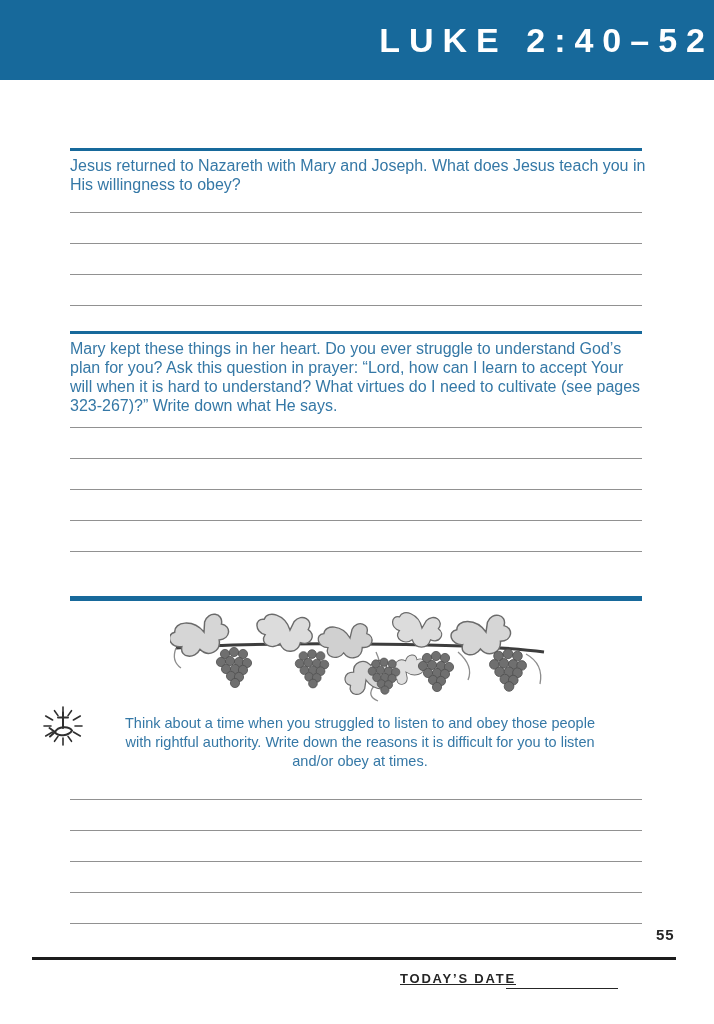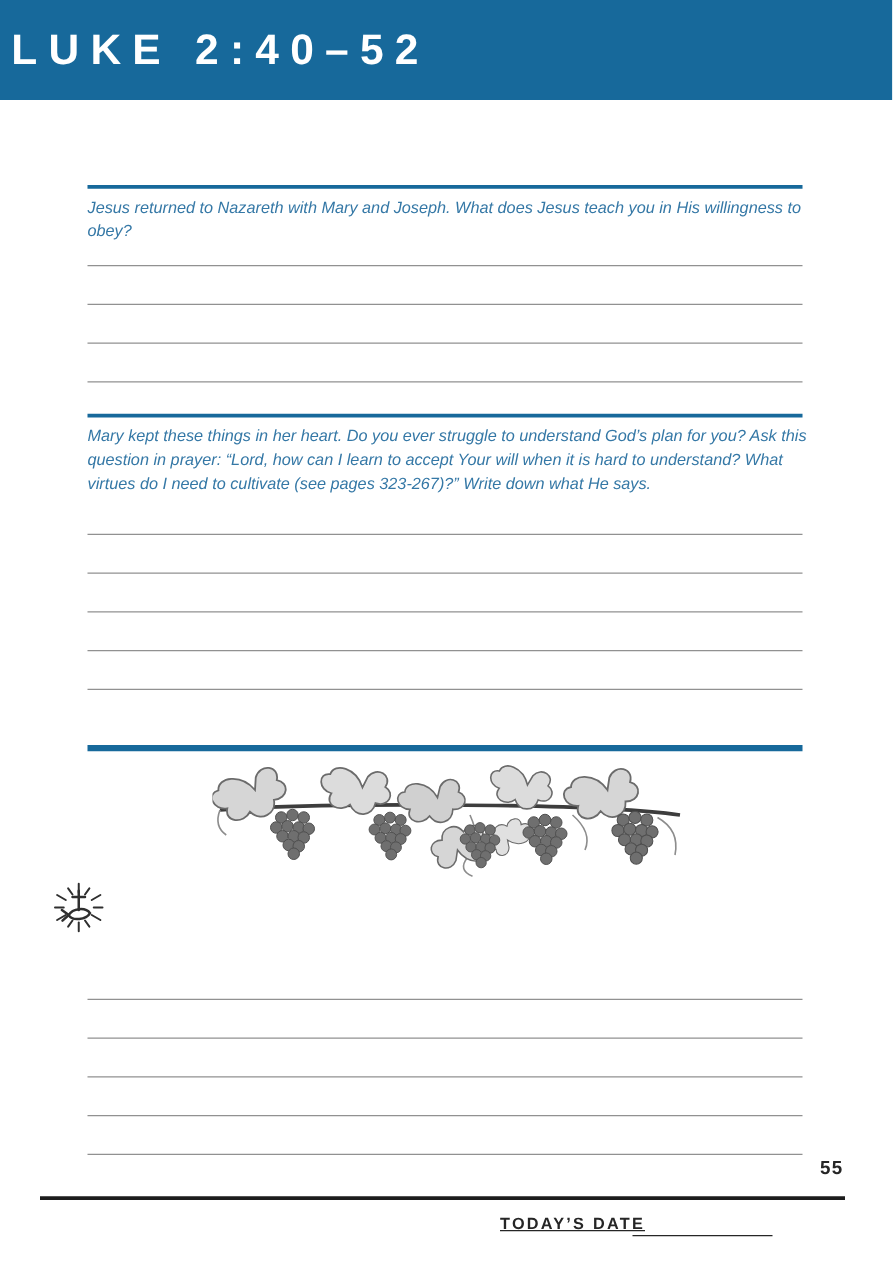--- a/index.html
+++ b/index.html
@@ -15,35 +15,35 @@
     width:714px;height:1024px;
     margin:0 auto;
     background:#ffffff;
     font-family:"Liberation Sans", sans-serif;
     overflow:hidden;
   }
   
   .banner{
     position:absolute;top:0;left:0;width:714px;height:80px;
     background:var(--banner-blue);
-    display:flex;align-items:center;justify-content:flex-start;
+    display:flex;align-items:center;justify-content:flex-end;
   }
   .banner h1{
     margin:0;color:#ffffff;
     font-size:34px;font-weight:bold;
     letter-spacing:9px;text-indent:9px;
     white-space:nowrap;
   }
   
   .rule3{position:absolute;left:70px;width:572px;height:3px;background:var(--banner-blue);}
   #q1-rule{top:148px;}
   #q2-rule{top:331px;}
   .qtext{
     position:absolute;left:70px;width:578px;
-    color:var(--text-blue);font-size:13px;line-height:19px;margin:0;font-style:italic;
+    color:var(--text-blue);font-size:16px;line-height:19px;margin:0;
   }
   #q1-text{top:156px;}
   #q2-text{top:339px;}
   
   .linesbox{position:absolute;left:70px;width:572px;}
   #q1-lines{top:182px;}
   #q2-lines{top:397px;}
   #ref-lines{top:769px;}
   .wline{height:31px;border-bottom:1.5px solid var(--line-gray);}
   
@@ -157,20 +157,21 @@
     </g>
     <g stroke="#2f2f2f" stroke-width="2" stroke-linecap="round" fill="none">
       <path d="M26,13.5 L26,29"></path>
       <path d="M21,18.5 L31,18.5"></path>
       <path d="M18,33 C21,27.5 31.5,26.5 35,31.5 C32,37 20.5,38 18,33 Z"></path>
       <path d="M18,33 L12.5,29"></path>
       <path d="M18,33 L13,37.5"></path>
     </g>
   </svg>
 
+  <p id="prompt">Think about a time when you struggled to listen to and obey those people with rightful authority. Write down the reasons it is difficult for you to listen and/or obey at times.</p>
   <div class="linesbox" id="ref-lines">
       <div class="wline"></div>
       <div class="wline"></div>
       <div class="wline"></div>
       <div class="wline"></div>
       <div class="wline"></div>
     </div>
 
   <div id="footer-rule"></div>
   <div id="date-label">TODAY’S DATE</div>

